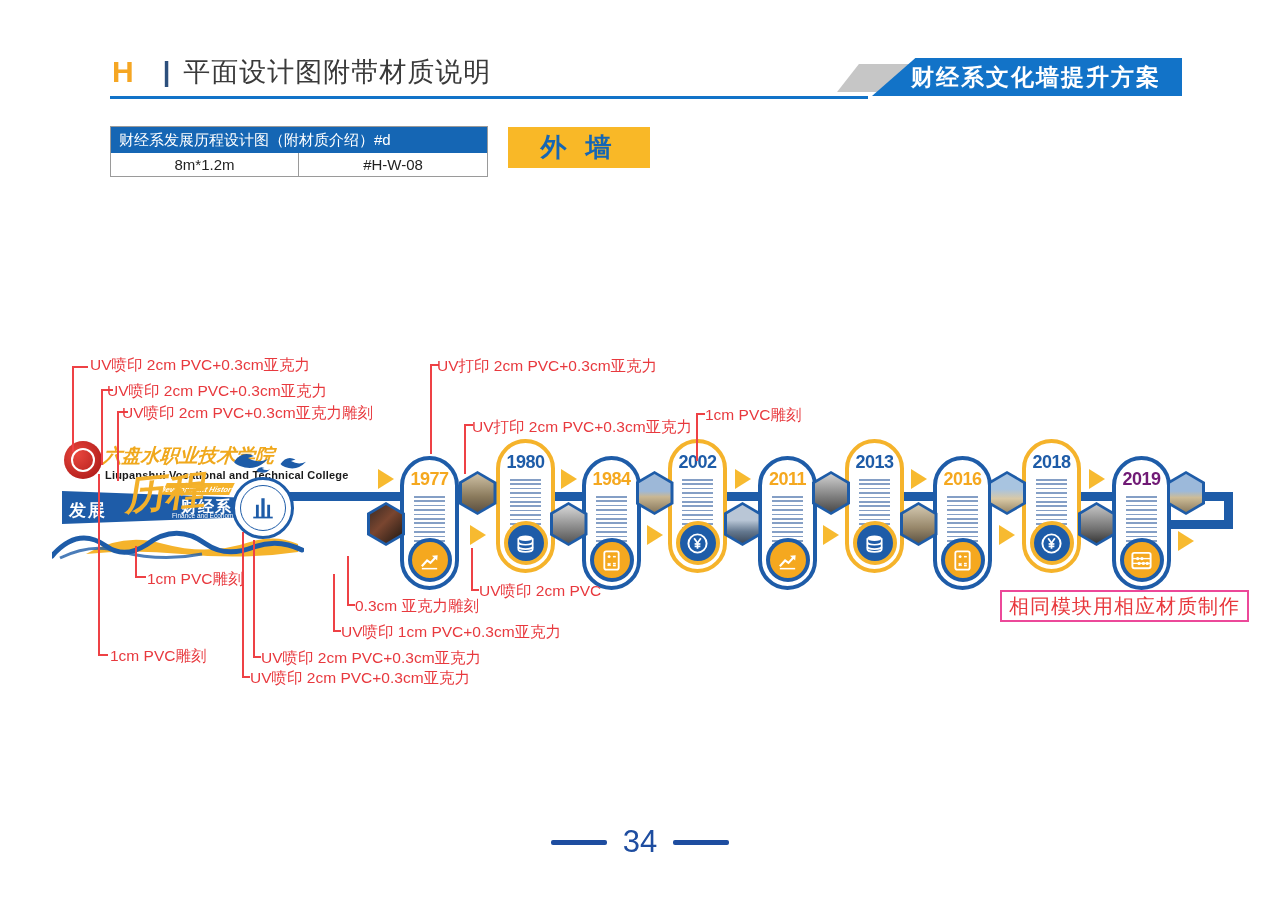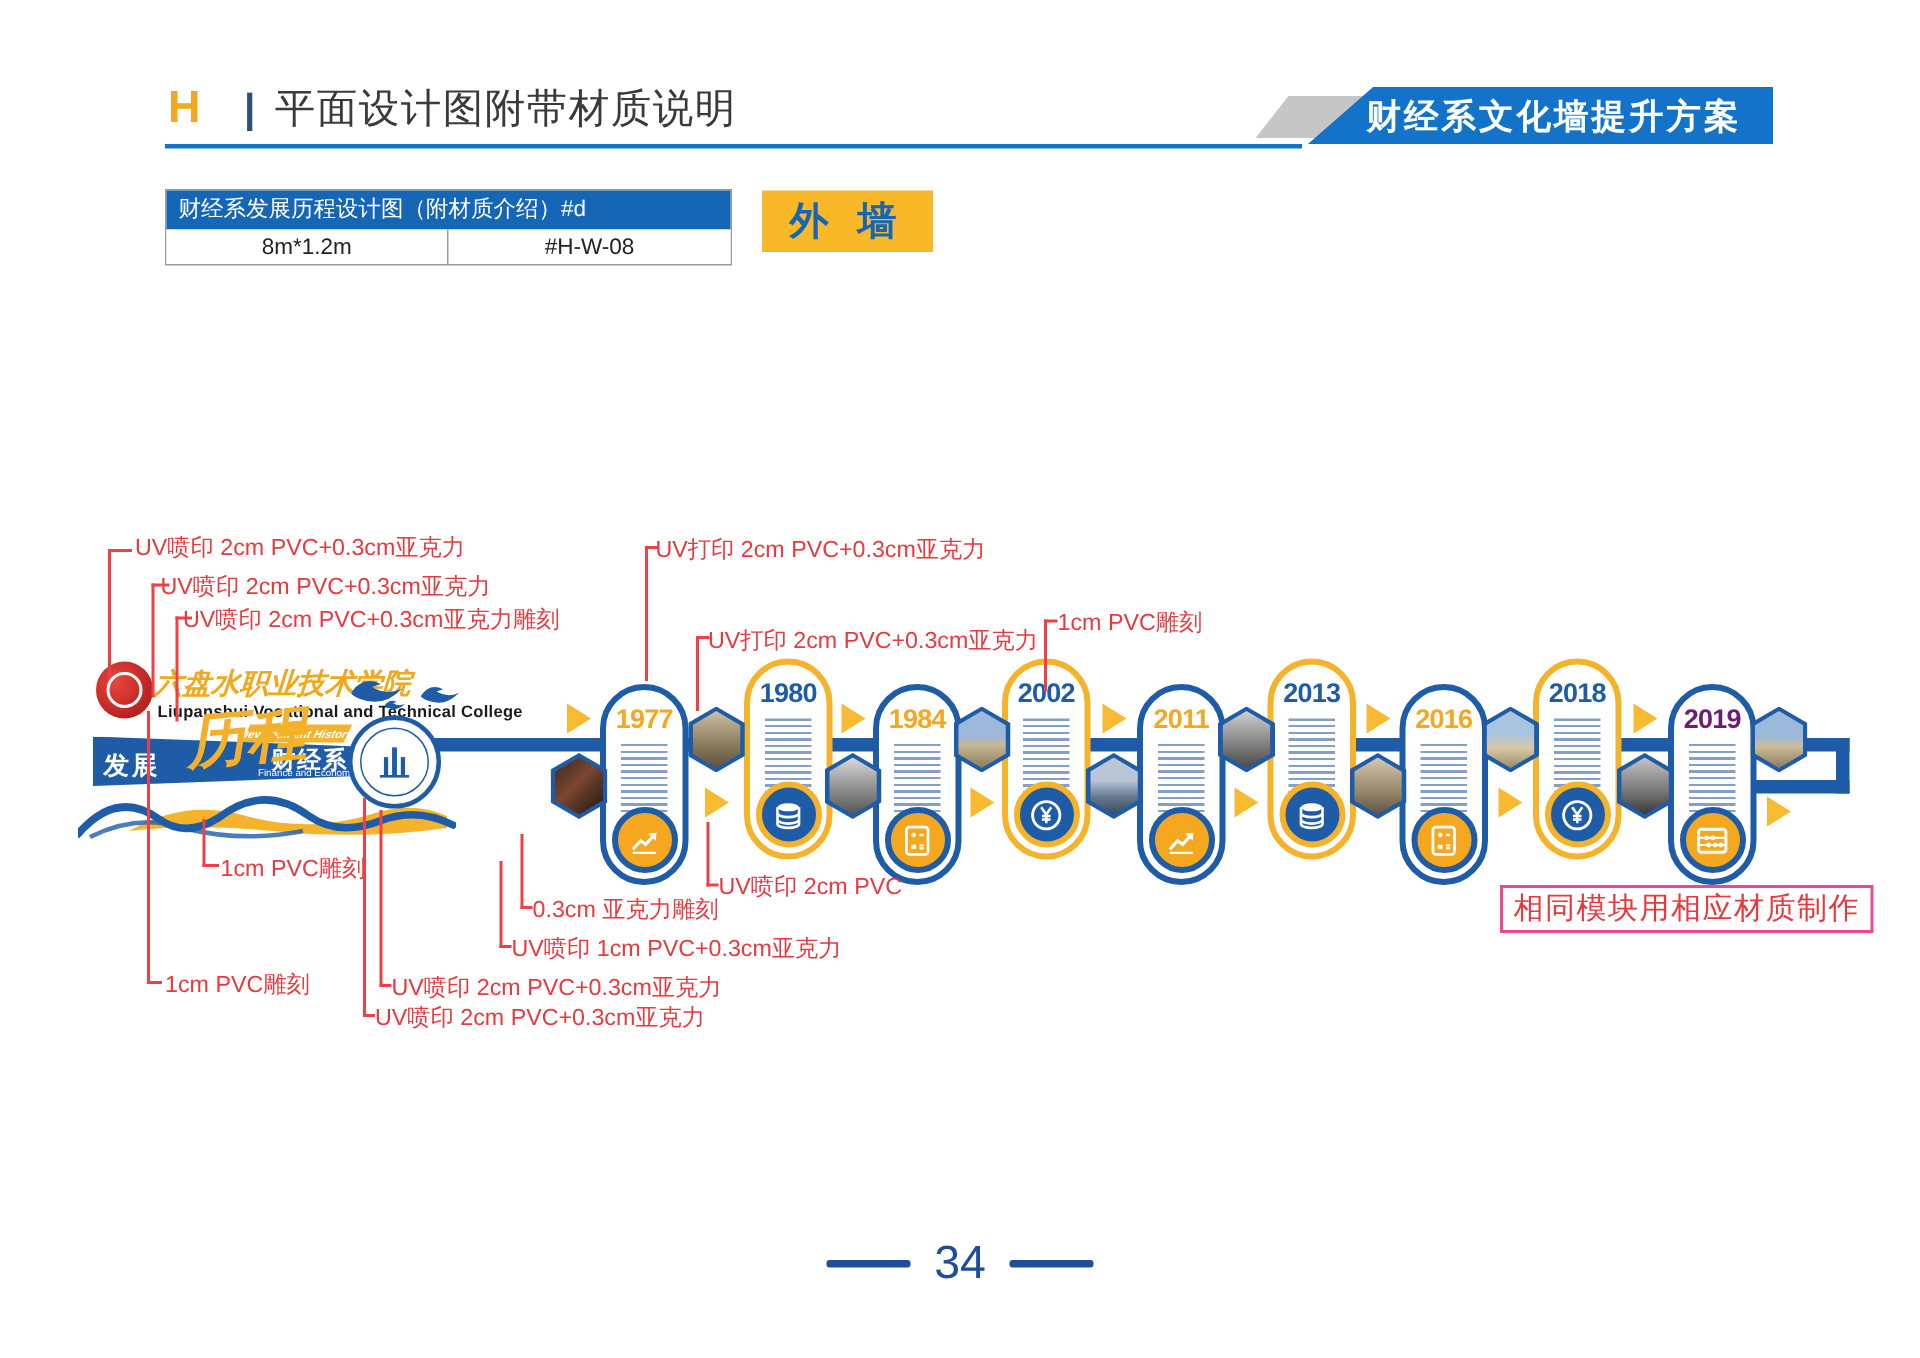--- a/index.html
+++ b/index.html
@@ -19,21 +19,21 @@
                  display:flex;align-items:center;justify-content:center;padding-left:18px;box-sizing:border-box;
                  color:#fff;font-size:23px;font-weight:bold;letter-spacing:2px}
 
   
   #spec-table{position:absolute;left:110px;top:126px;width:378px;border:1px solid #9a9a9a;box-sizing:border-box}
   #spec-table .th{height:26px;line-height:26px;background:#1566b4;color:#fff;font-size:15px;padding-left:8px}
   #spec-table .tr{display:flex;height:23px;background:#fff}
   #spec-table .td{line-height:23px;text-align:center;font-size:15px;color:#222}
   #spec-table .td1{width:187px;border-right:1px solid #9a9a9a}
   #spec-table .td2{flex:1}
-  #wall-tag{position:absolute;left:508px;top:127px;width:114px;height:41px;background:#f9b827;
+  #wall-tag{position:absolute;left:508px;top:127px;width:142px;height:41px;background:#f9b827;
             display:flex;align-items:center;justify-content:center;color:#1566b4;
             font-size:26px;font-weight:bold;letter-spacing:6px}
 
   
   .band{position:absolute;background:#1e5ca8;z-index:1}
 
   
   .capsule{position:absolute;width:59px;height:134px;background:#fff;border-radius:32px;
            box-sizing:border-box;border:4px solid;z-index:2}
   .capsule.gold{border-color:#f5b32b}

